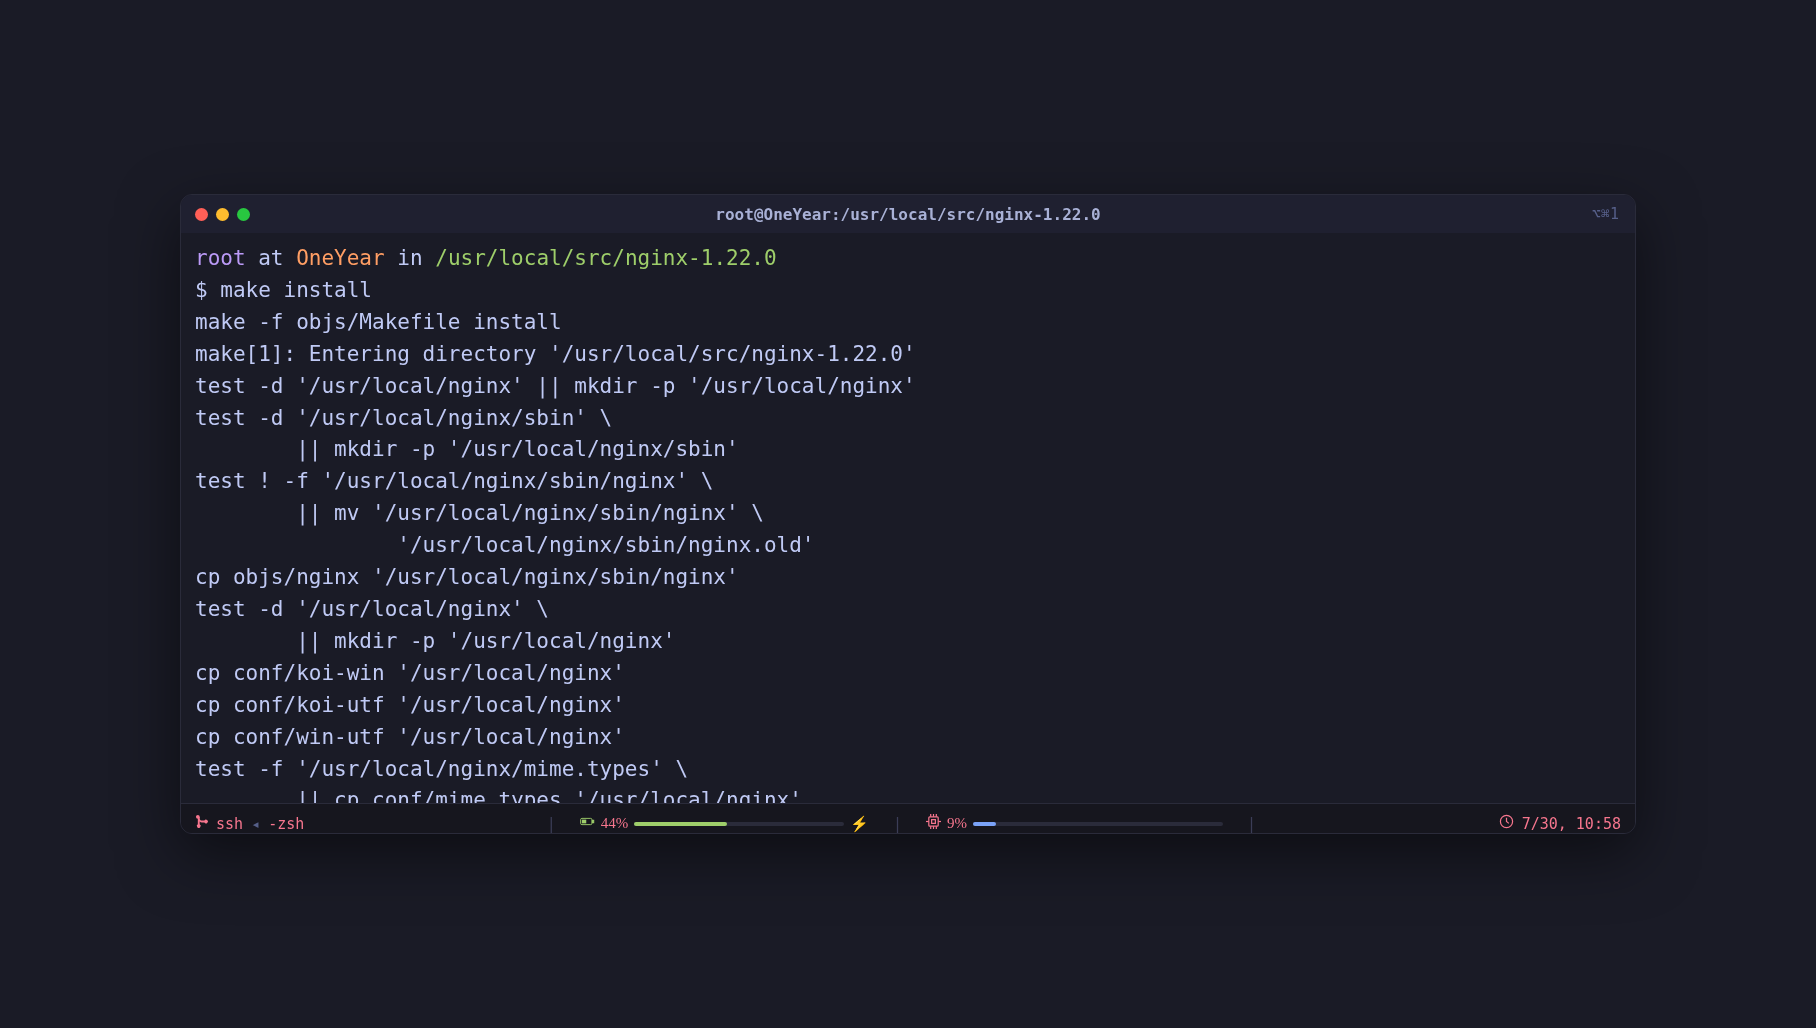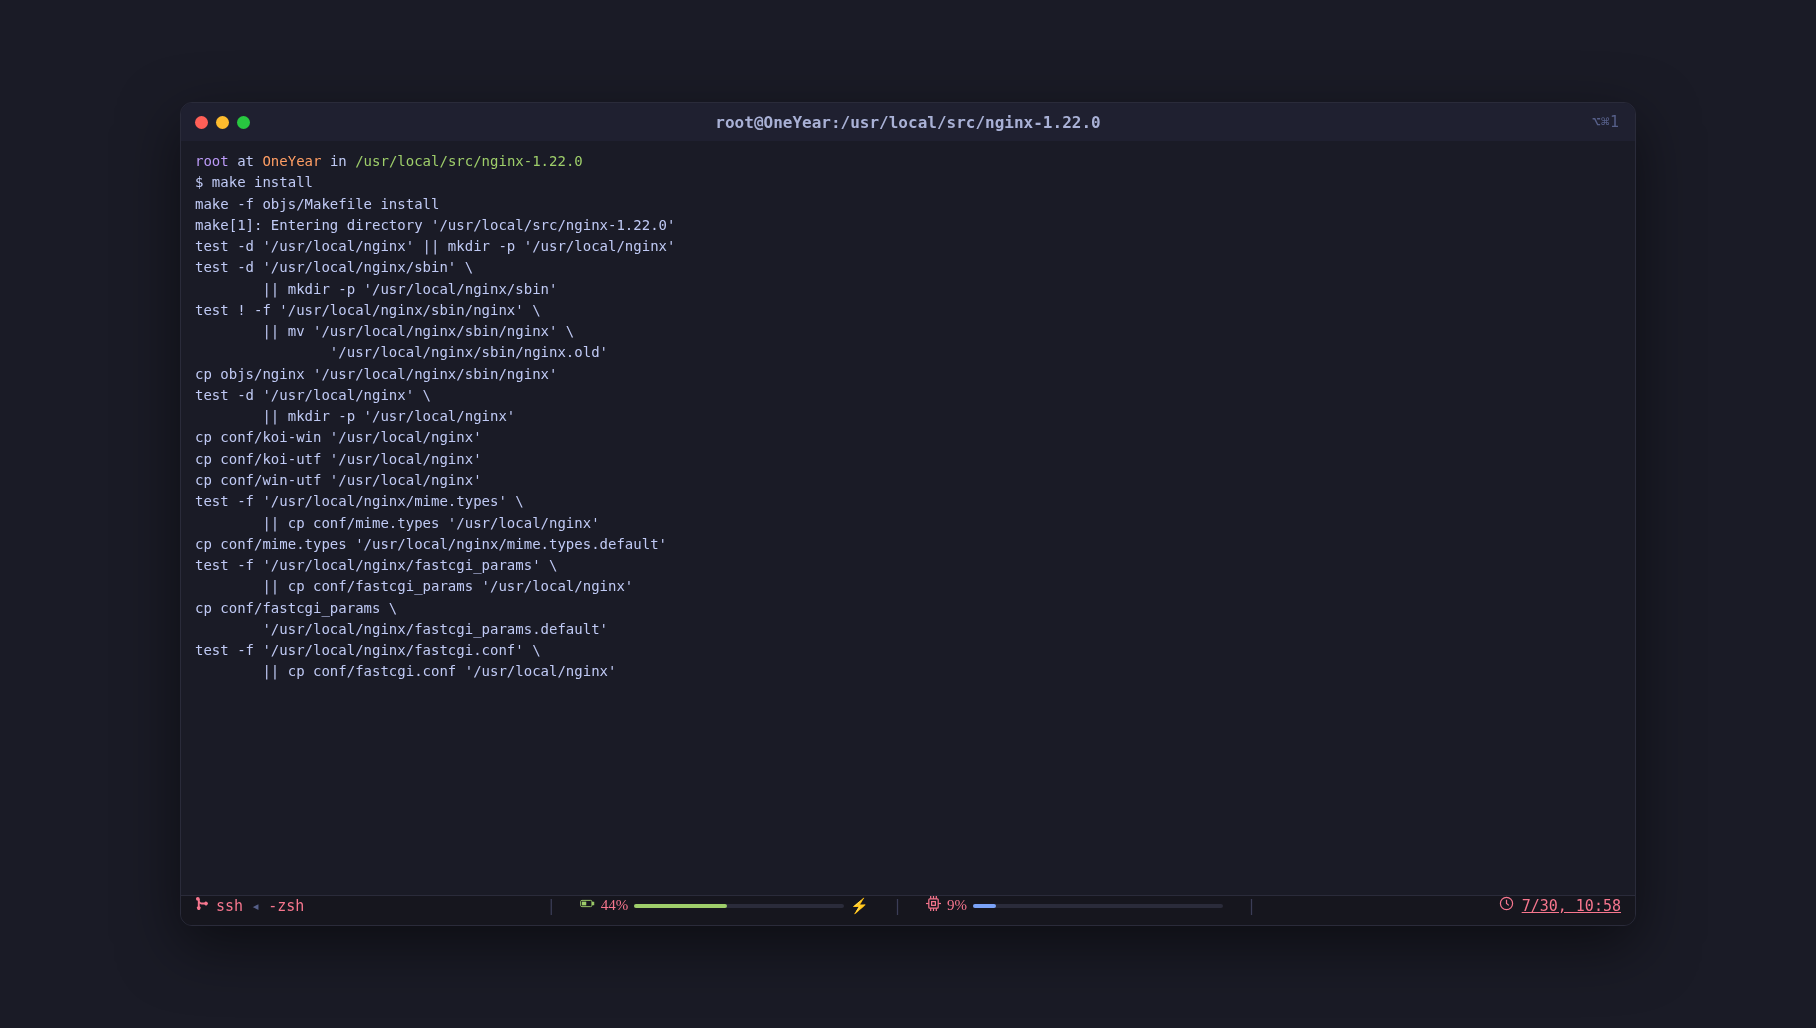--- a/index.html
+++ b/index.html
@@ -9,21 +9,21 @@
     font-size: 19px;
     color: #c0caf5;
     width: 1816px;
     height: 1028px;
     display: flex;
     align-items: center;
     justify-content: center;
   }
   .window {
     width: 1456px;
-    height: 824px;
+    height: 640px;
     background: #1a1b26;
     border-radius: 12px;
     overflow: hidden;
     display: flex;
     flex-direction: column;
     box-shadow: 0 20px 60px rgba(0,0,0,0.5);
     border: 1px solid #2a2b3a;
   }
   .titlebar {
     height: 38px;
@@ -55,45 +55,45 @@
     right: 16px;
     color: #565f89;
     font-size: 15px;
   }
   .terminal-body {
     flex: 1;
     padding: 10px 14px 4px 14px;
     overflow: hidden;
     line-height: 1.52;
     white-space: pre;
-    font-size: 14px;
+    font-size: 21px;
   }
   .prompt-user { color: #bb9af7; }
   .prompt-at { color: #c0caf5; }
   .prompt-host { color: #ff9e64; }
   .prompt-in { color: #c0caf5; }
   .prompt-path { color: #9ece6a; }
   .dollar { color: #c0caf5; }
   .cmd { color: #c0caf5; }
   .statusbar {
     height: 30px;
     background: #16161e;
     border-top: 1px solid #2a2b3a;
     display: flex;
-    align-items: flex-start;
+    align-items: flex-end;
     padding: 0 14px;
     font-size: 15px;
     color: #f7768e;
     gap: 8px;
   }
   .status-left { display: flex; align-items: center; gap: 6px; }
   .status-sep { color: #565f89; margin: 0 2px; }
   .status-item { display: flex; align-items: center; gap: 6px; font-family: Liberation Serif, serif; }
   .status-center { flex: 1; display: flex; align-items: center; justify-content: center; gap: 24px; }
-  .status-right { display: flex; align-items: center; gap: 8px; text-decoration: underline; }
+  .status-right { display: flex; align-items: center; gap: 8px; }
   .battery-bar {
     width: 210px; height: 4px; background: #2a2b3a; border-radius: 2px; position: relative;
   }
   .battery-fill { height: 100%; background: #9ece6a; border-radius: 2px; }
   .cpu-bar {
     width: 250px; height: 4px; background: #2a2b3a; border-radius: 2px; position: relative;
   }
   .cpu-fill { height: 100%; background: #7aa2f7; border-radius: 2px; }
   .divider { color: #3b3d57; }
   .icon-sm { width: 15px; height: 15px; display: inline-block; }

